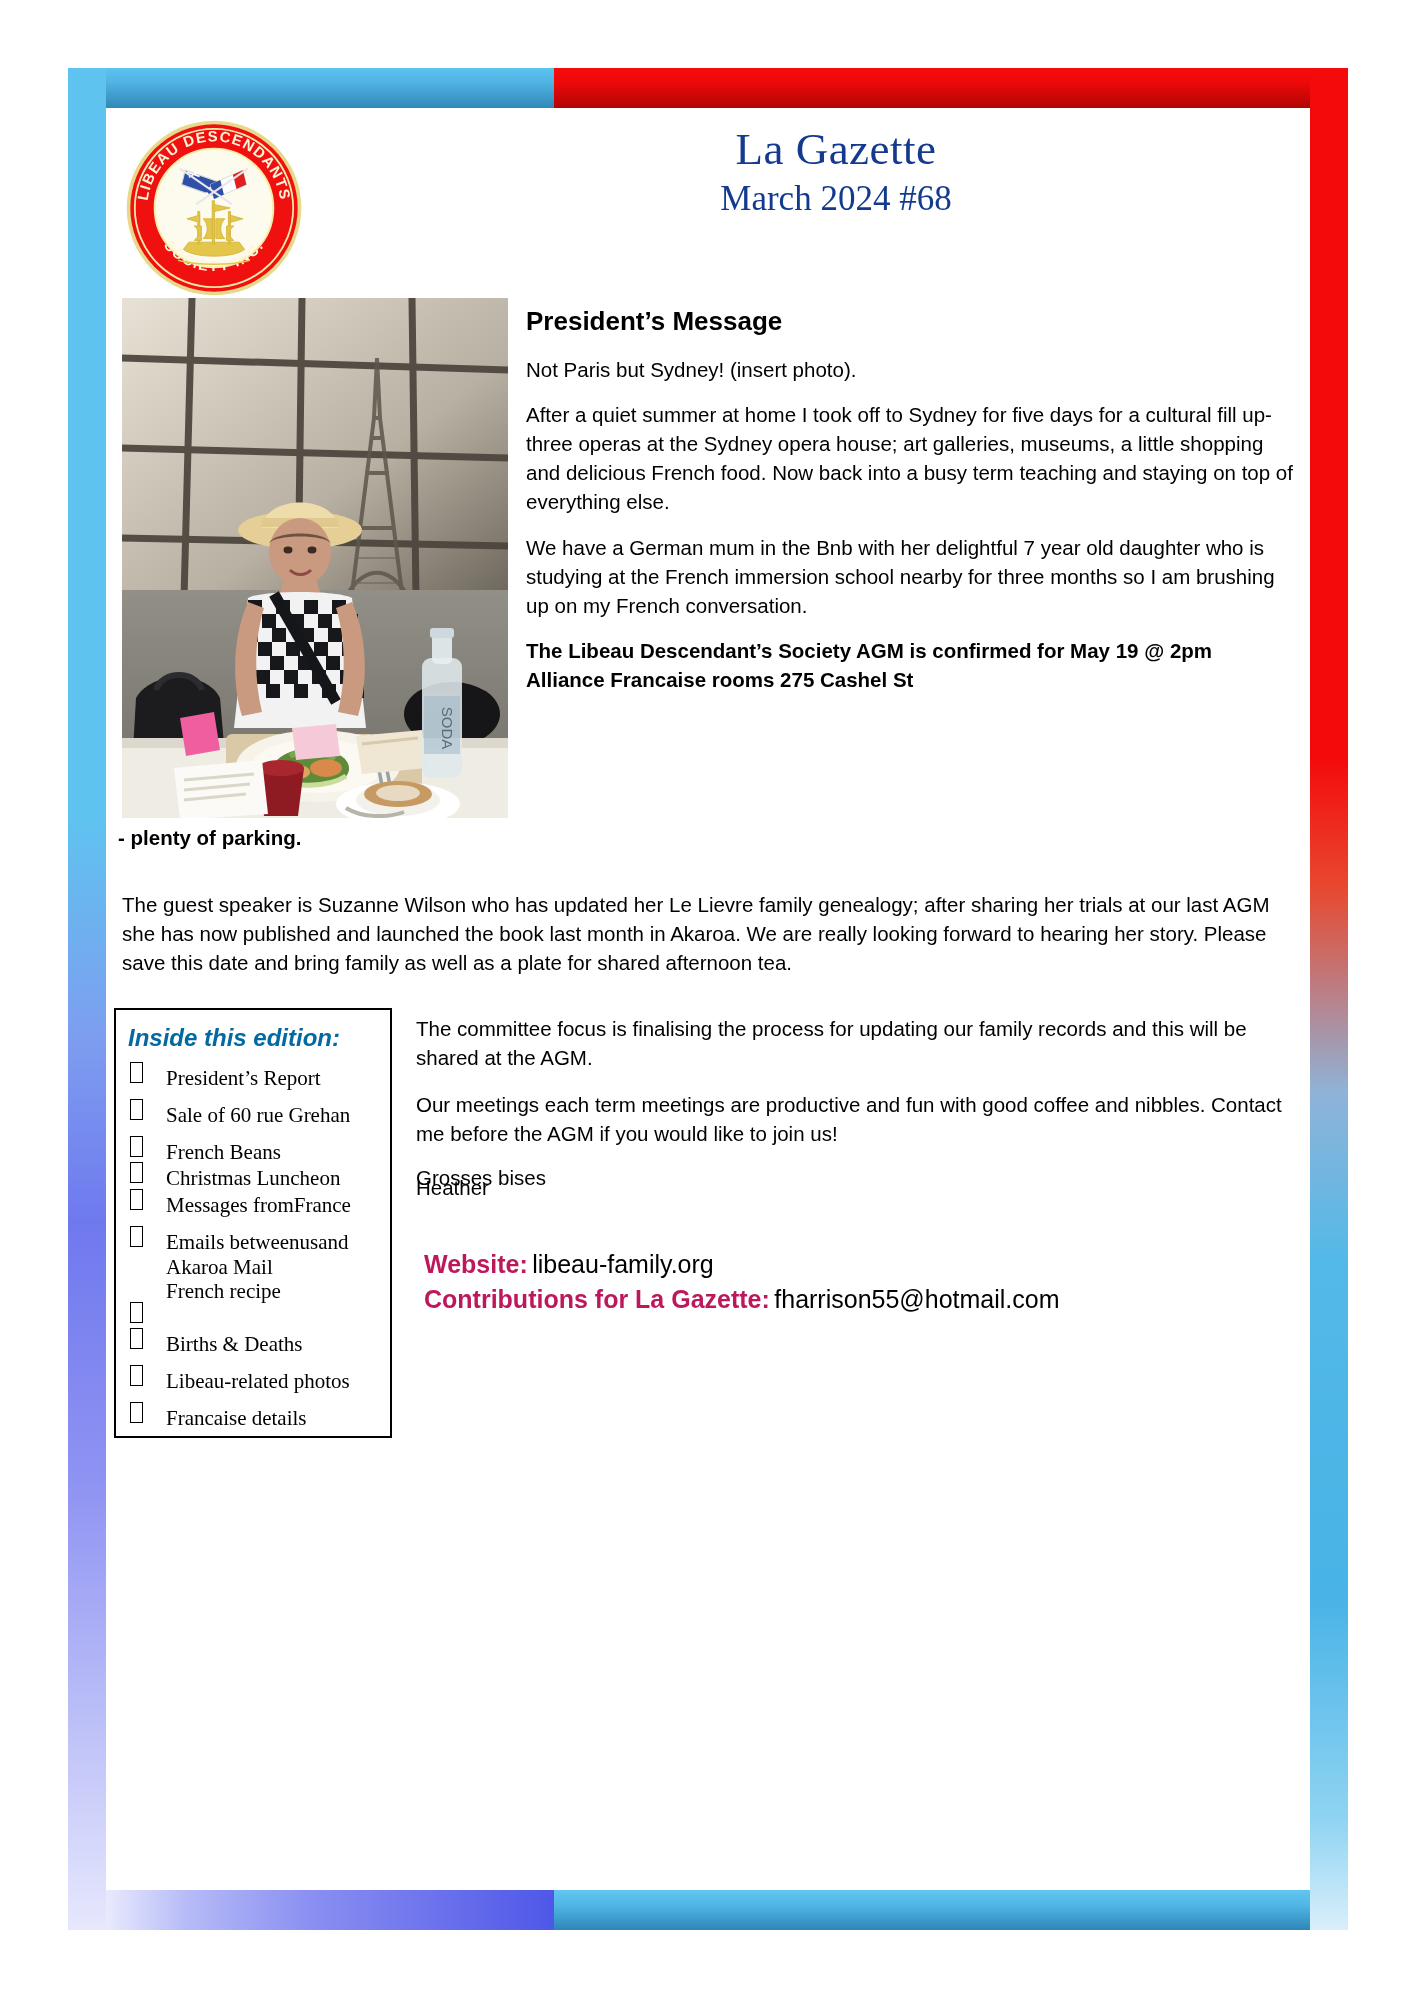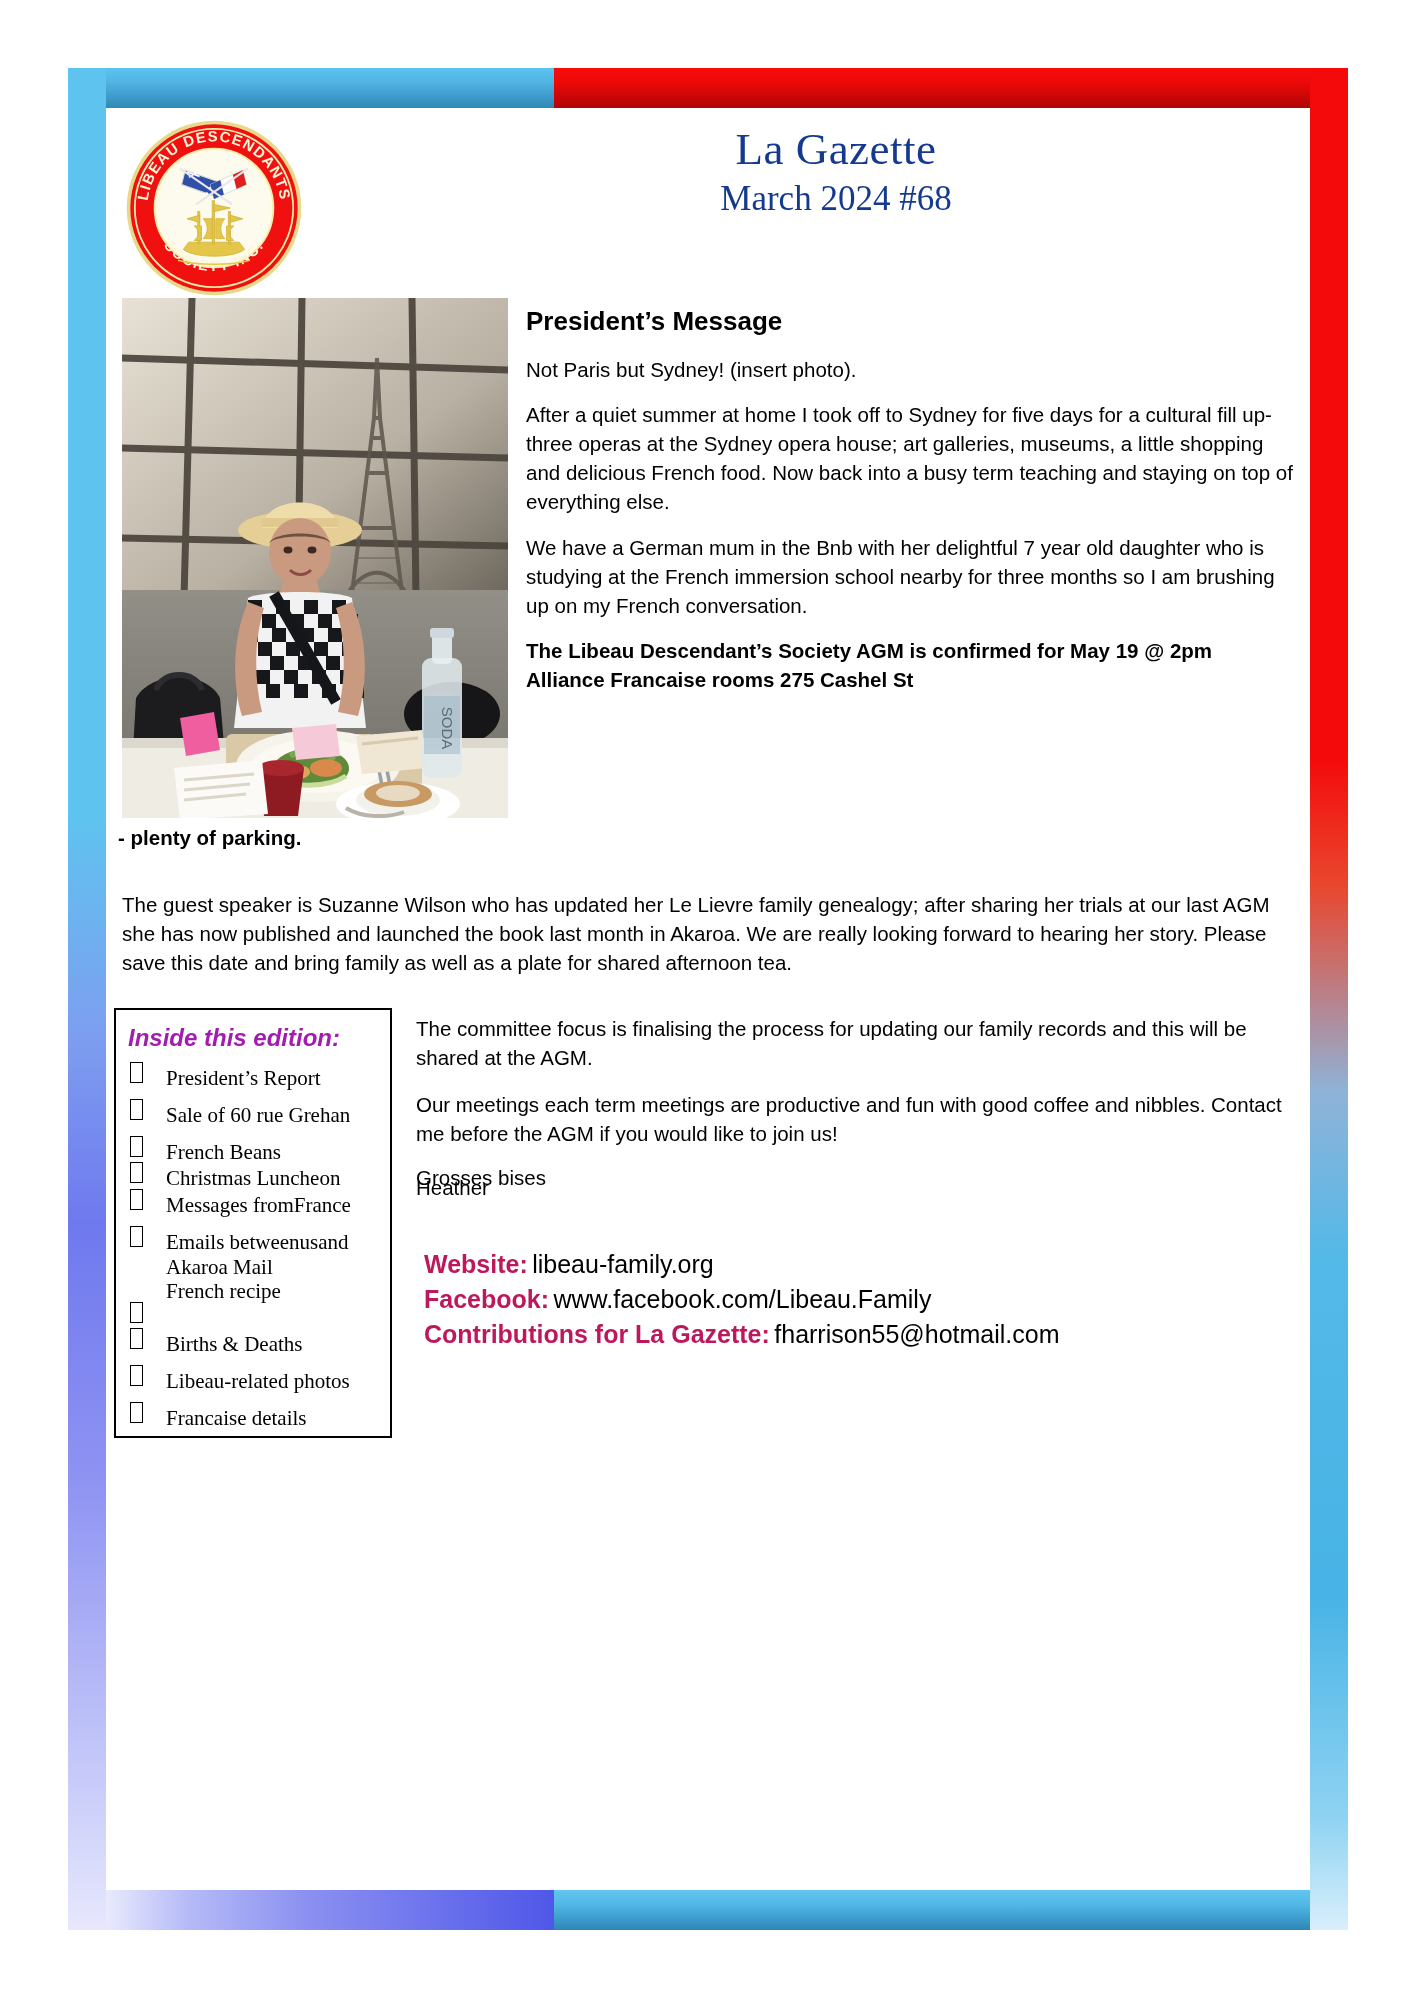--- a/index.html
+++ b/index.html
@@ -165,21 +165,21 @@
     width: 278px; height: 430px;
     border: 2px solid #000;
     background: #fff;
     box-sizing: border-box;
     padding: 12px 10px 0 10px;
   }
   .inside-title {
     font-size: 24px;
     font-weight: bold;
     font-style: italic;
-    color: #a21caf;
+    color: #0369a1;
     margin: 2px 0 14px 2px;
   }
   .inside-list { list-style: none; margin: 0; padding: 0; }
   .inside-list li {
     position: relative;
     padding-left: 40px;
     font-size: 21px;
     line-height: 1.18;
     color: #000;
     margin-bottom: 12px;
@@ -524,24 +524,20 @@
       <div class="signoff">
         <span class="l1">Grosses bises</span>
         <span class="l2">Heather</span>
       </div>
 
       <div class="contacts">
         <div class="contact-row r1">
           <span class="contact-label">Website:</span>
           <span class="contact-val">libeau-family.org</span>
         </div>
-        <div class="contact-row r2">
-          <span class="contact-label">Facebook:</span>
-          <span class="contact-val">www.facebook.com/Libeau.Family</span>
-        </div>
         <div class="contact-row r3">
           <span class="contact-label">Contributions for La Gazette:</span>
           <span class="contact-val">fharrison55@hotmail.com</span>
         </div>
       </div>
     </div>
   </div>
 </div>
 
 </body></html>

